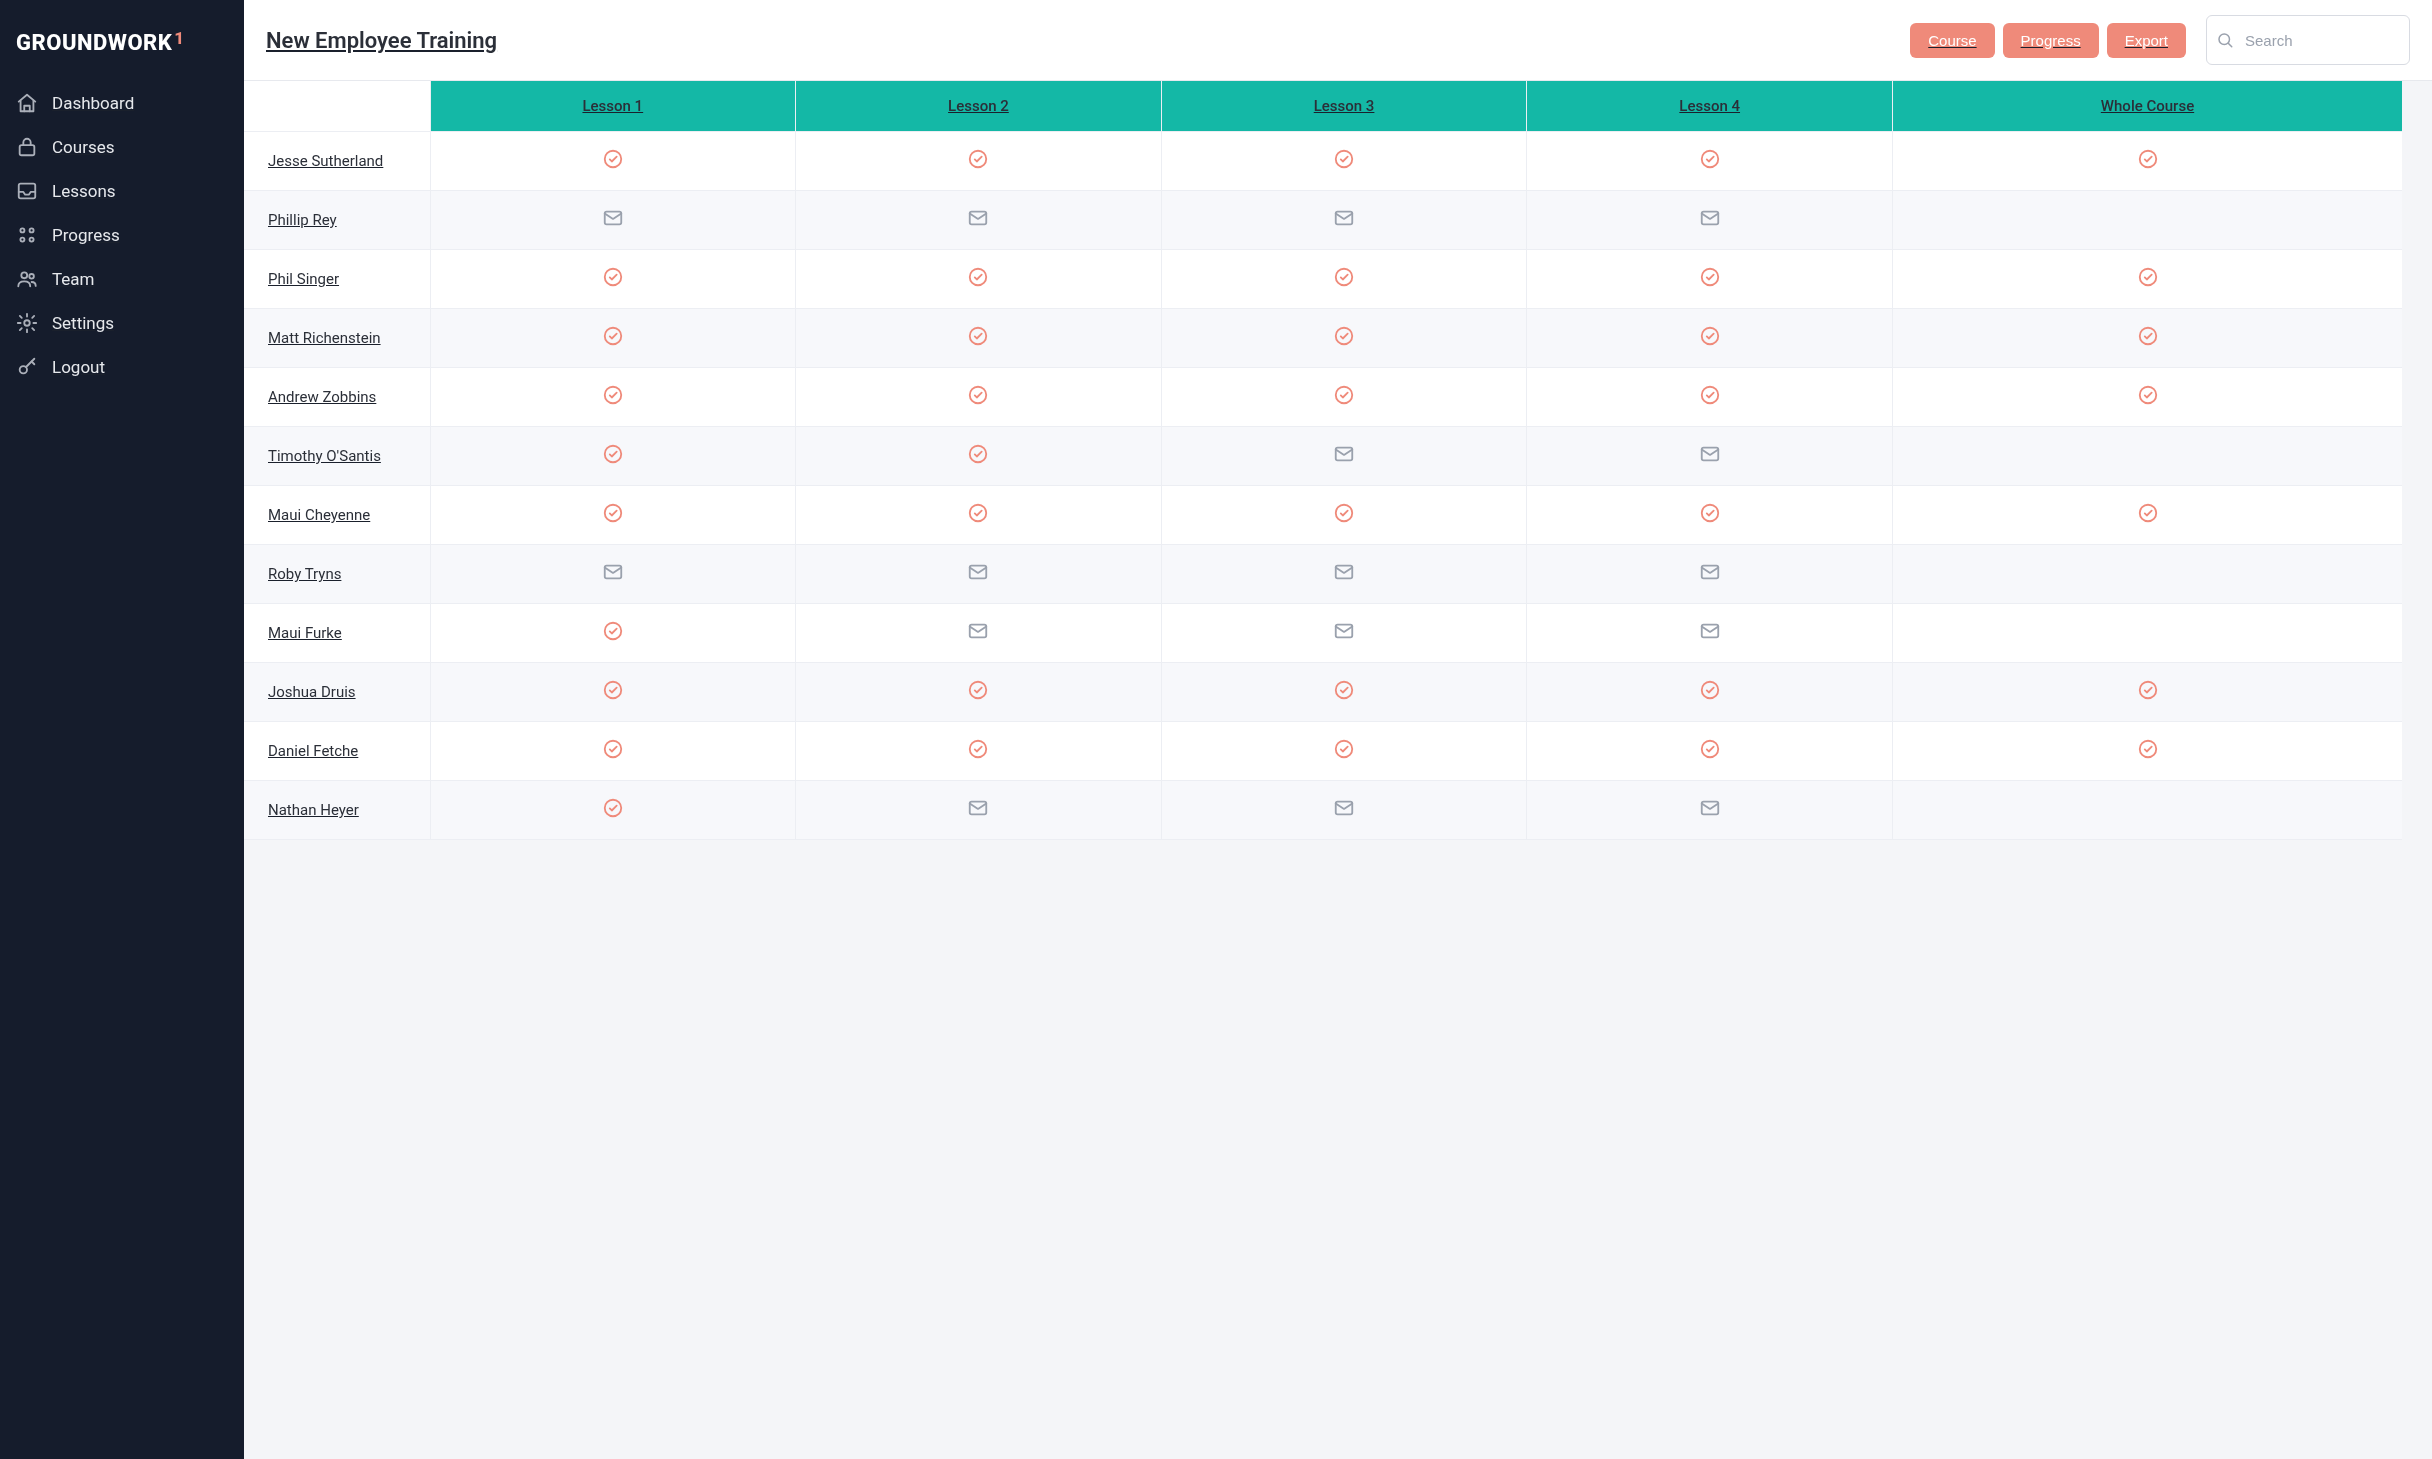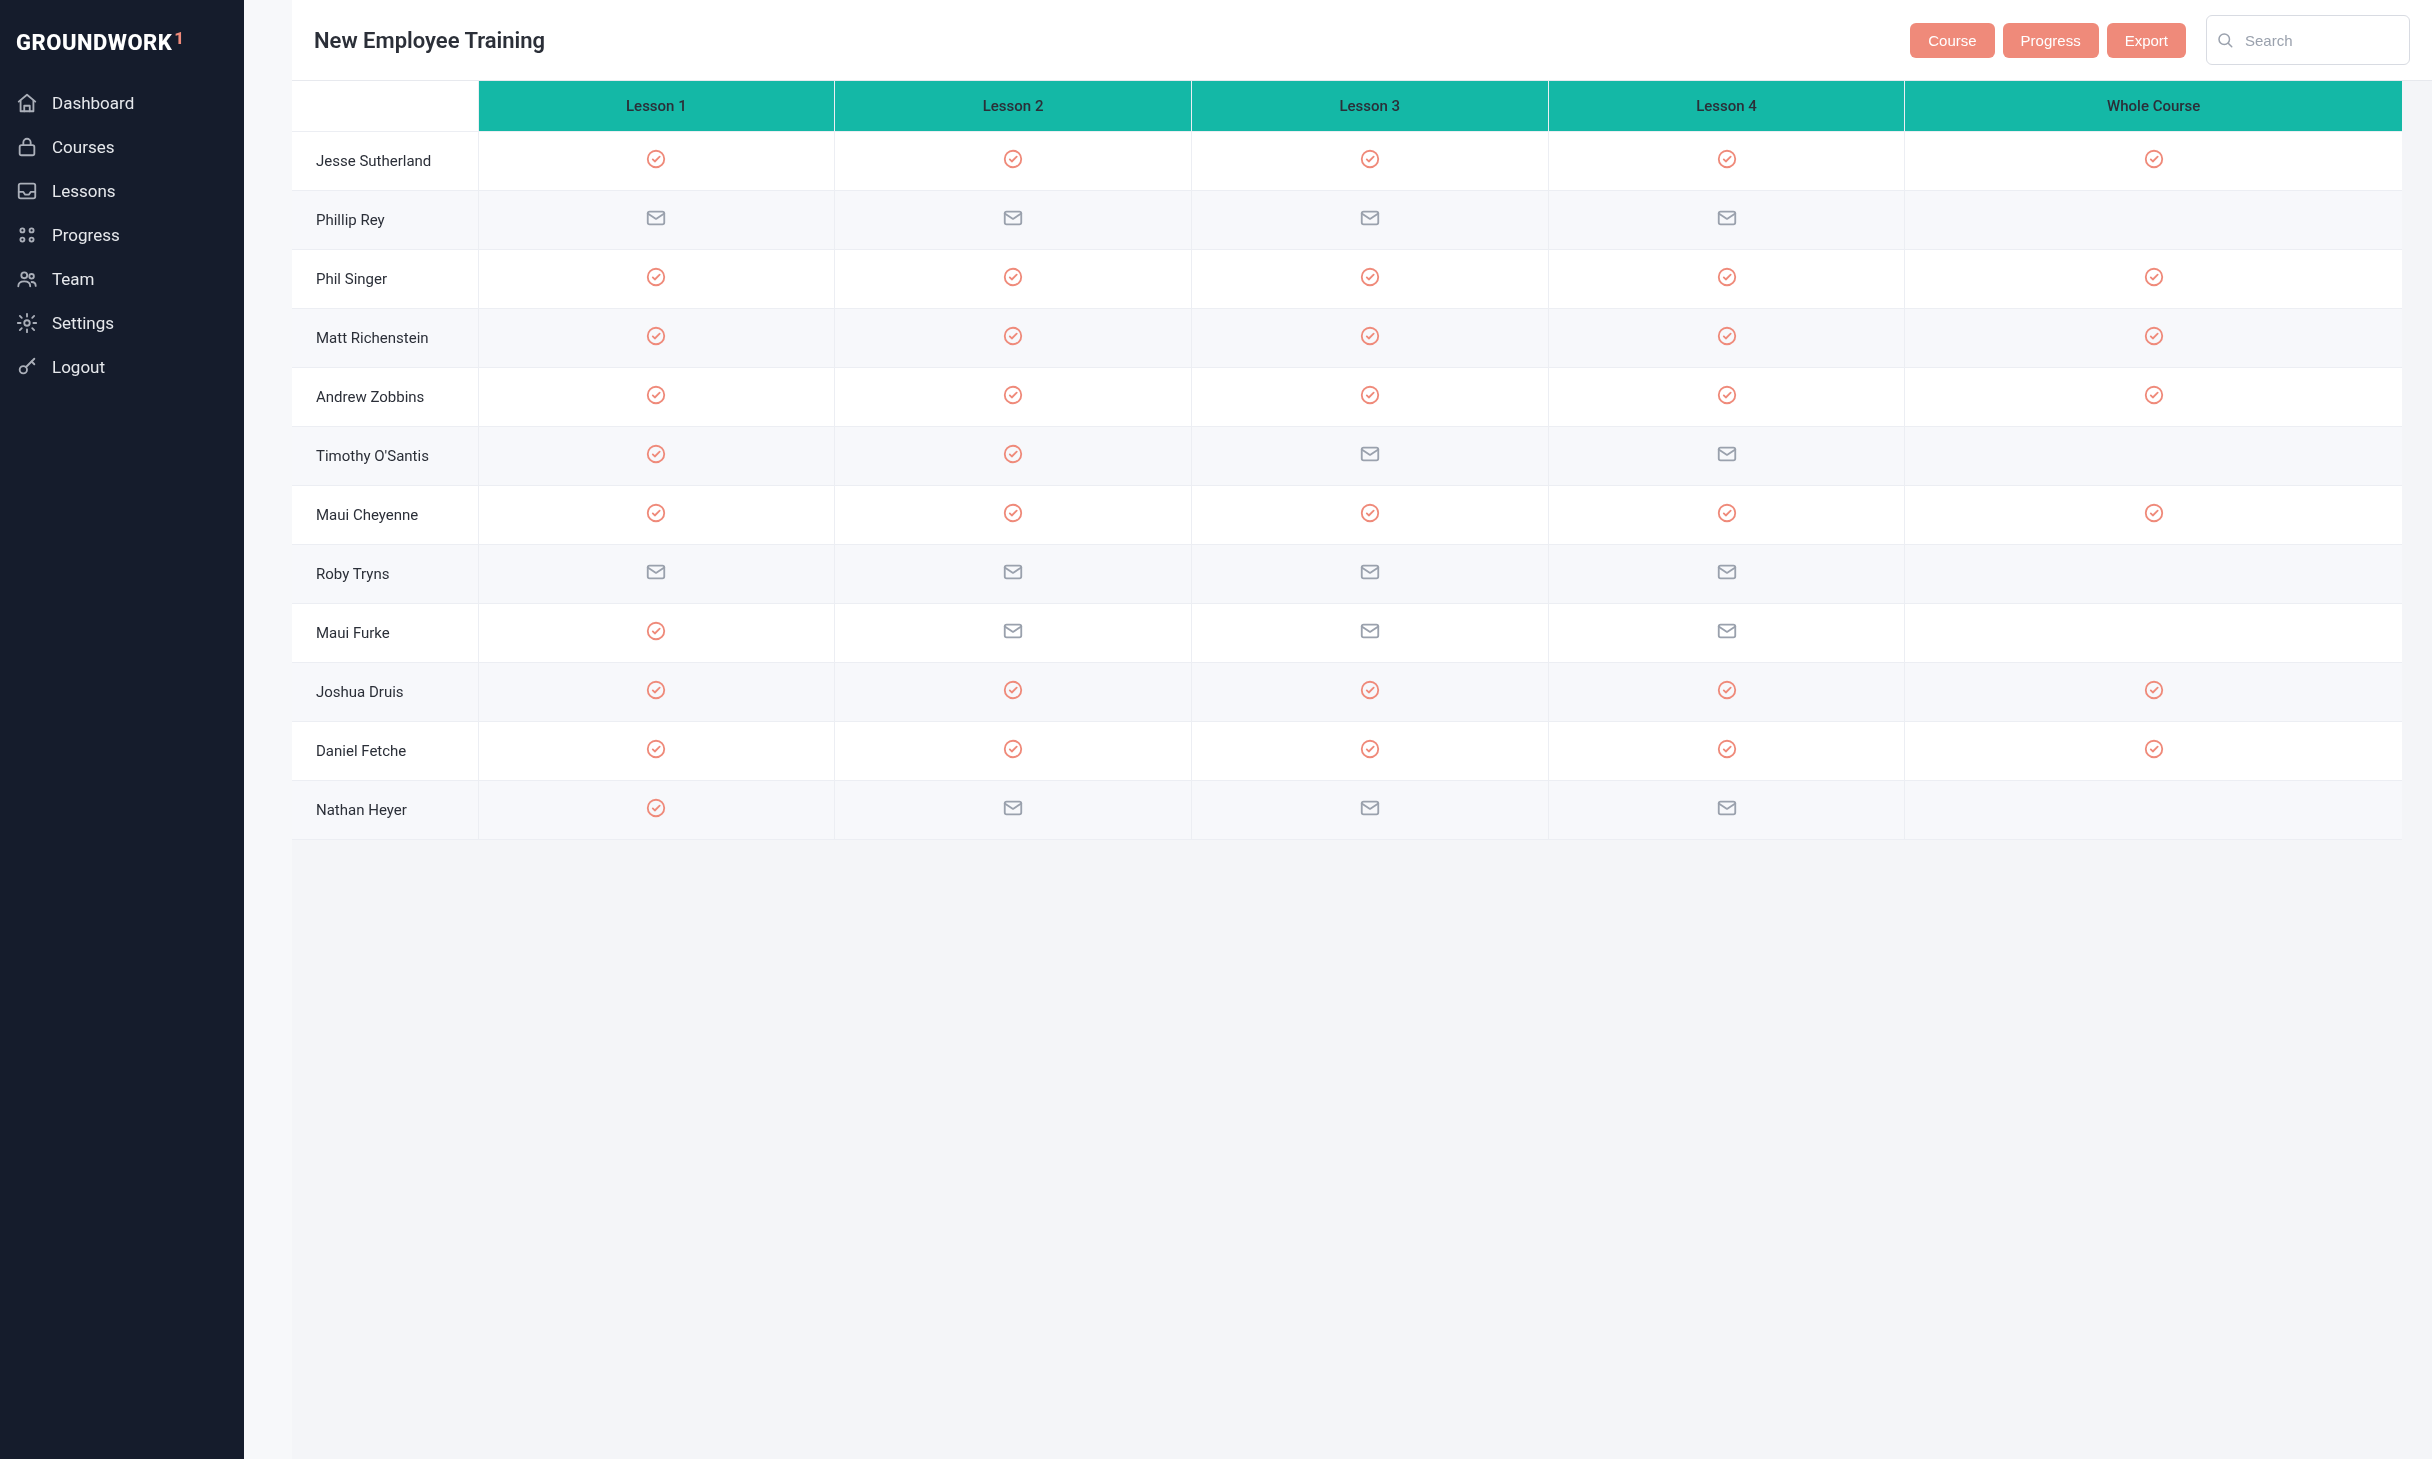--- a/index.html
+++ b/index.html
@@ -6,20 +6,21 @@
   html, body { height: 100%; }
   body {
     font-family: -apple-system, BlinkMacSystemFont, "Segoe UI", Roboto, "Helvetica Neue", Arial, sans-serif;
     font-size: 16px;
     color: #1a202c;
     background: #f7f8fa;
   }
   .app {
     display: flex;
     min-height: 100vh;
+    text-decoration: underline;
   }
   
   .sidebar {
     width: 244px;
     background: #151c2c;
     color: #e6e8ec;
     display: flex;
     flex-direction: column;
     padding: 16px 0 0 0;
   }
@@ -62,21 +63,20 @@
     justify-content: center;
     opacity: 0.85;
   }
   .nav-icon svg { width: 22px; height: 22px; stroke: #c5c9d2; fill:none; stroke-width:2; stroke-linecap:round; stroke-linejoin:round;}
   
   .main {
     flex: 1;
     display: flex;
     flex-direction: column;
     background: #f4f5f8;
-    margin-left: 48px;
   }
   .topbar {
     background: #ffffff;
     border-bottom: 1px solid #e7e9ee;
     display: flex;
     align-items: center;
     justify-content: space-between;
     padding: 15px 22px;
   }
   .page-title {

